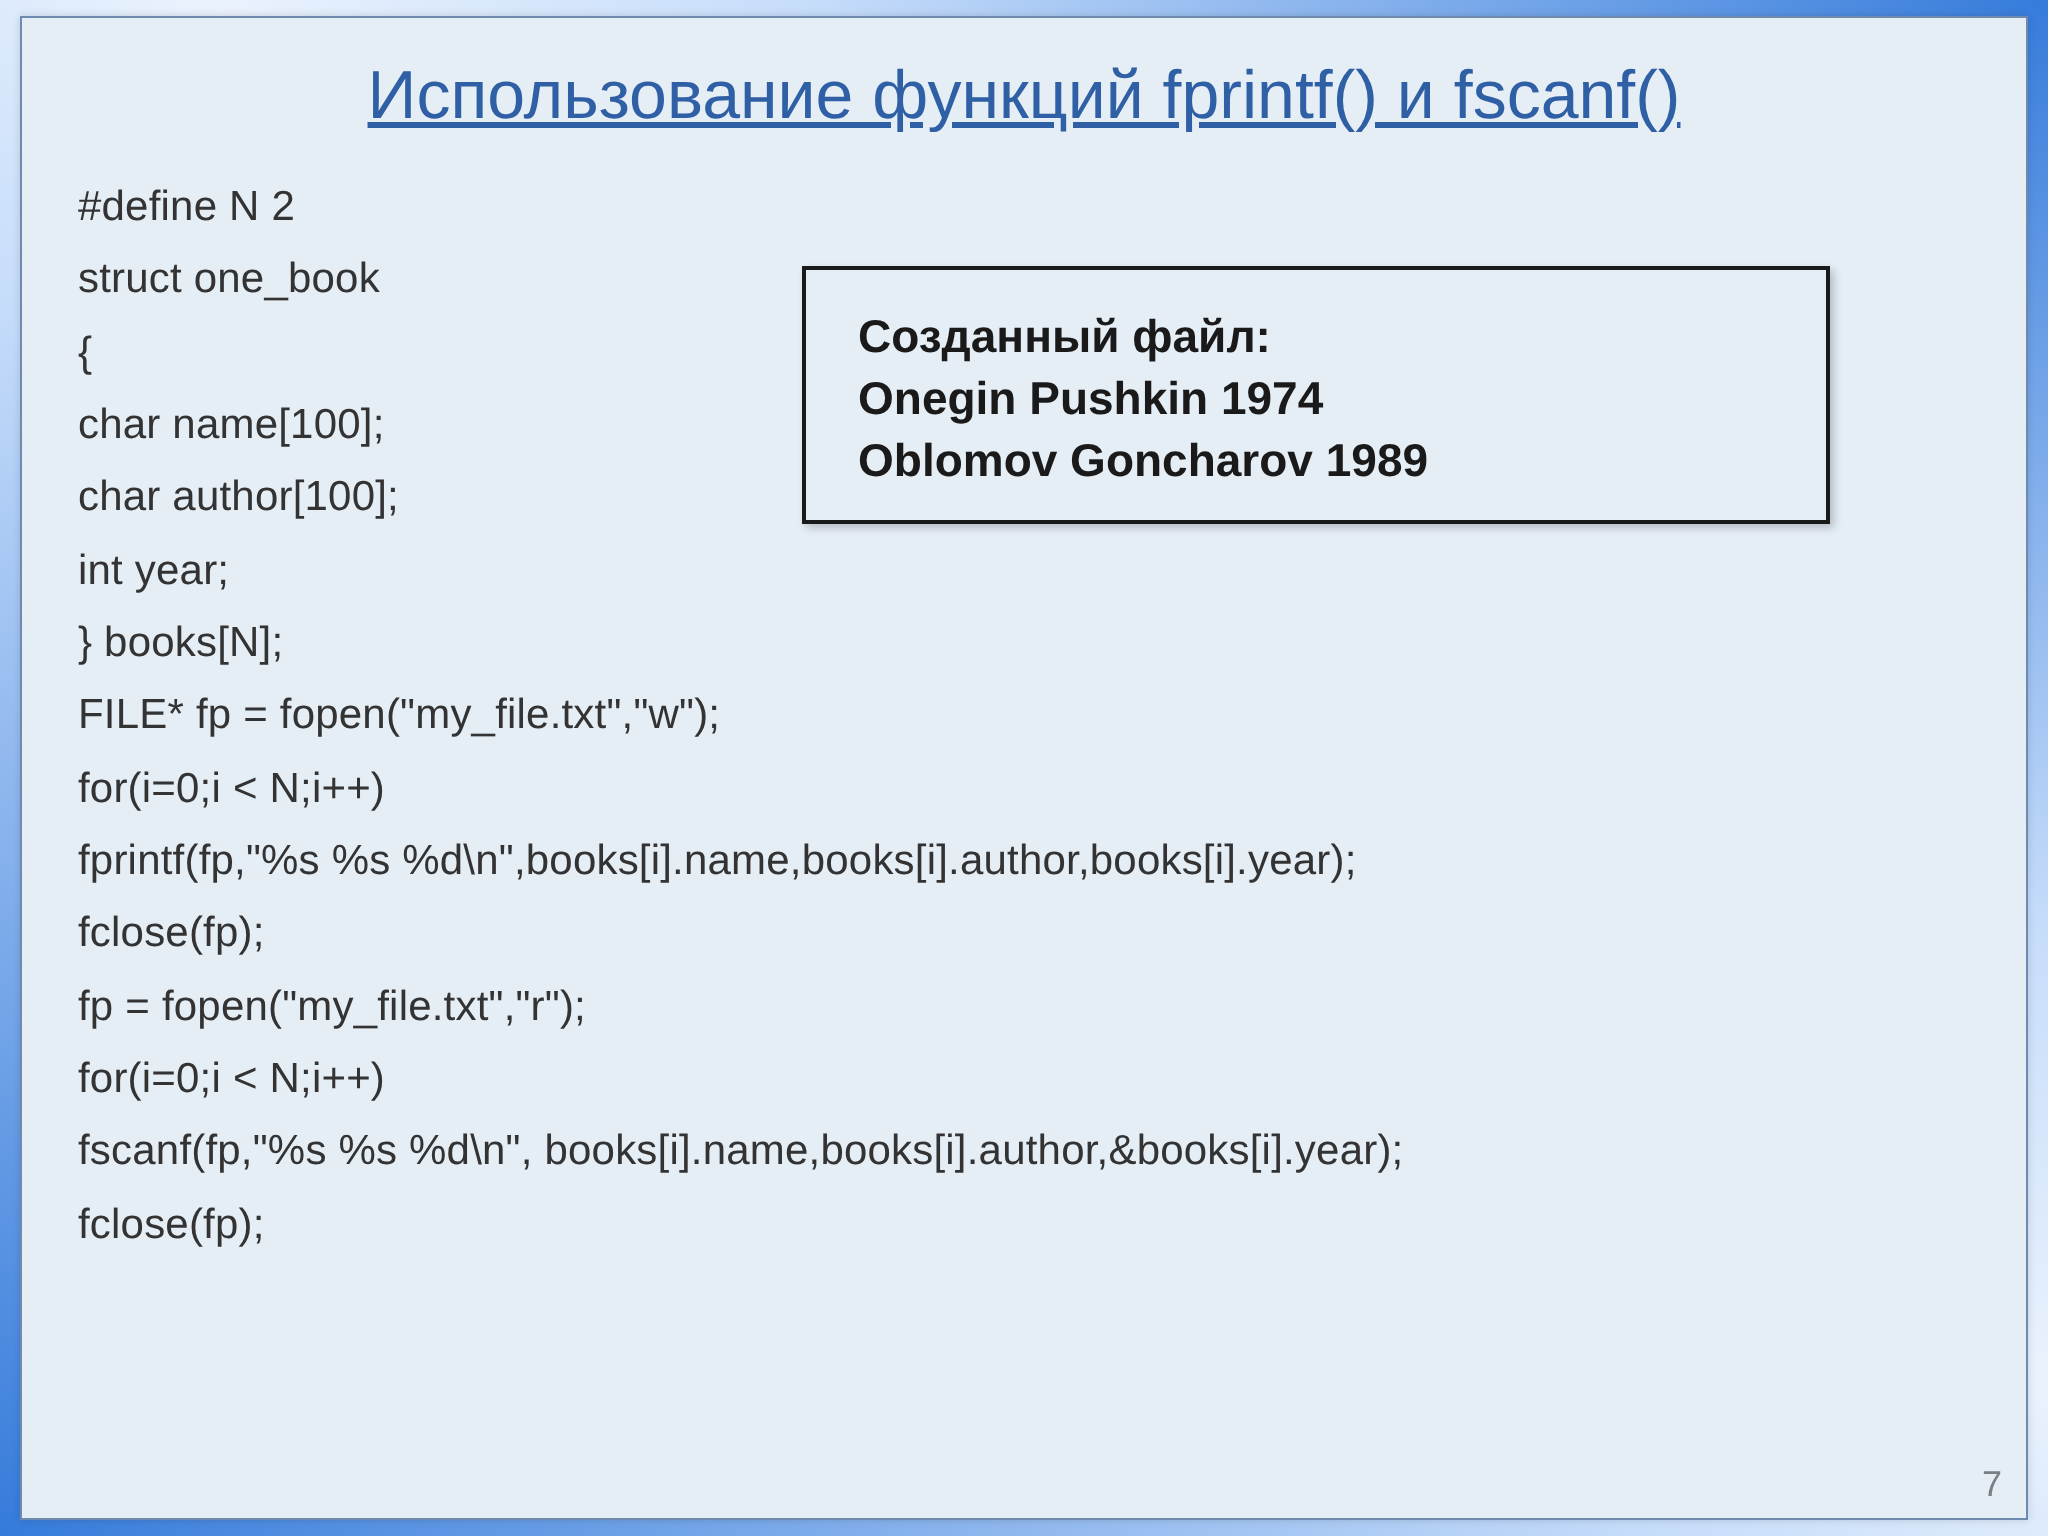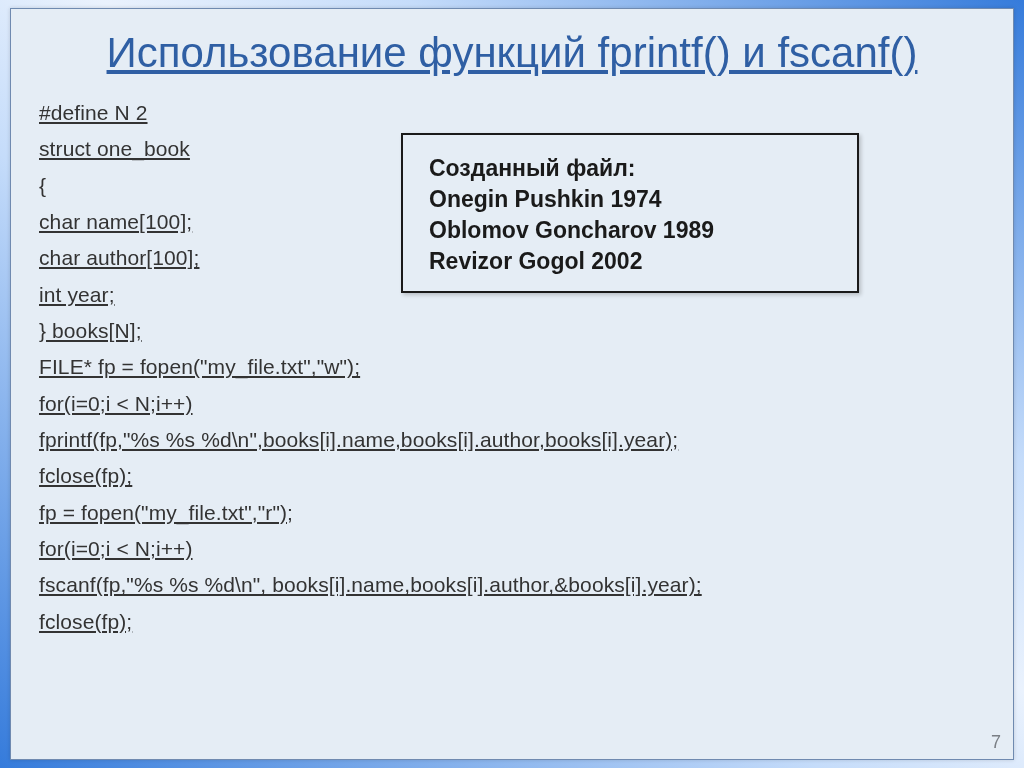--- a/index.html
+++ b/index.html
@@ -21,41 +21,40 @@
     right: 10px;
     bottom: 8px;
     background: #e5edf5;
     border: 1px solid #6f8ab0;
     box-shadow: 0 0 4px rgba(0,0,0,0.15);
     padding: 20px 28px 20px 28px;
     box-sizing: border-box;
   }
   .title {
     text-align: center;
-    font-size: 42px;
+    font-size: 34px;
     color: #2f5fa4;
     text-decoration: underline;
     margin: 0 0 18px 0;
     font-weight: normal;
   }
   .code {
     font-size: 21px;
     color: #333;
     line-height: 1.73;
     white-space: nowrap;
   }
   .code div {
     letter-spacing: 0.1px;
-    text-decoration: underline;
   }
   .output-box {
     position: absolute;
     left: 390px;
     top: 124px;
-    width: 458px;
+    width: 514px;
     background: #e5edf5;
     border: 2px solid #1a1a1a;
     box-shadow: 2px 2px 4px rgba(0,0,0,0.2);
     padding: 18px 26px 14px 26px;
     box-sizing: border-box;
     font-size: 23px;
     font-weight: bold;
     color: #1a1a1a;
     line-height: 1.35;
   }
@@ -88,17 +87,16 @@
     <div>fp = fopen("my_file.txt","r");</div>
     <div>for(i=0;i &lt; N;i++)</div>
     <div>fscanf(fp,"%s %s %d\n", books[i].name,books[i].author,&amp;books[i].year);</div>
     <div>fclose(fp);</div>
   </div>
 
   <div class="output-box">
     <div>Созданный файл:</div>
     <div>Onegin Pushkin 1974</div>
     <div>Oblomov Goncharov 1989</div>
-    <div>Revizor Gogol 2002</div>
   </div>
 
   <div class="page-num">7</div>
 </div>
 
 </body></html>

